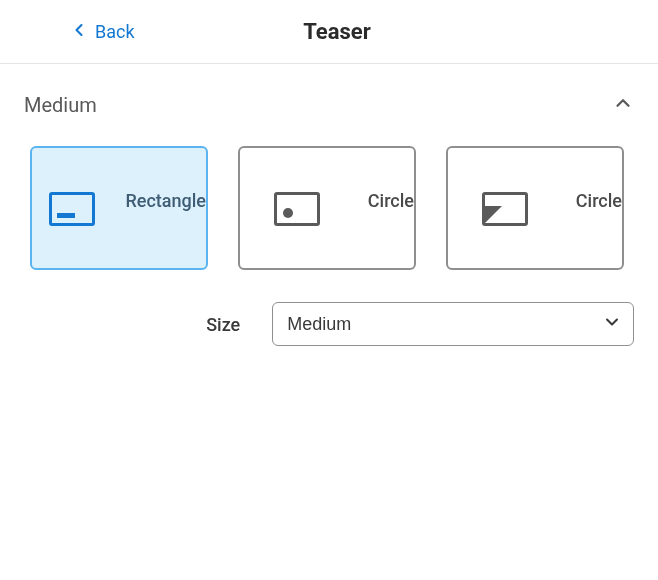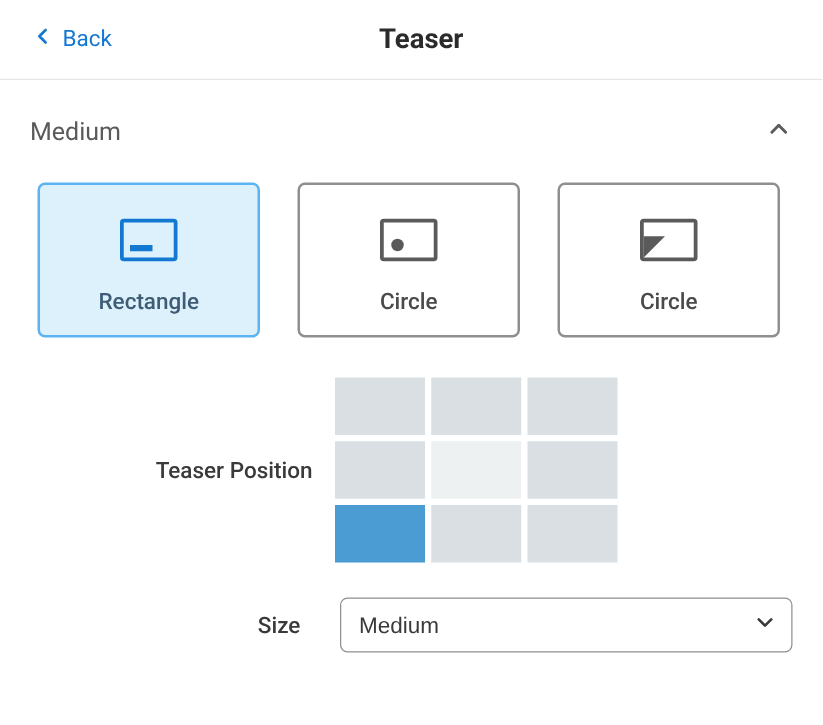--- a/index.html
+++ b/index.html
@@ -19,20 +19,21 @@
     position: relative;
   }
   .back {
     display: flex;
     align-items: center;
     gap: 6px;
     color: #1378D1;
     font-size: 18px;
     cursor: pointer;
     padding-left: 24px;
+    margin-left: 45px;
   }
   .back svg { width: 20px; height: 20px; }
   .title {
     position: absolute;
     left: 16px; right: 0;
     text-align: center;
     font-weight: 700;
     font-size: 22px;
     color: #2b2b2b;
     pointer-events: none;
@@ -58,21 +59,21 @@
     gap: 30px;
     margin-bottom: 32px;
     padding-left: 6px;
   }
   .style-card {
     width: 178px;
     height: 124px;
     border: 2px solid #8f8f8f;
     border-radius: 6px;
     display: flex;
-    flex-direction: column;
+    flex-direction: row;
     align-items: center;
     justify-content: flex-end;
     gap: 14px;
     padding-bottom: 16px;
     cursor: pointer;
     background: #fff;
   }
   .style-card.selected {
     border-color: #5BB3F0;
     background: #DDF1FD;
@@ -230,34 +231,20 @@
       <div class="label">Circle</div>
     </div>
     <div class="style-card">
       <div class="icon-wrap">
           <div class="corner-icon"></div>
         </div>
       <div class="label">Circle</div>
     </div>
   </div>
 
-  <div class="form-row">
-    <div class="row-label">Teaser Position</div>
-    <div class="pos-grid">
-      <div class="pos-cell"></div>
-      <div class="pos-cell"></div>
-      <div class="pos-cell"></div>
-      <div class="pos-cell"></div>
-      <div class="pos-cell center"></div>
-      <div class="pos-cell"></div>
-      <div class="pos-cell active"></div>
-      <div class="pos-cell"></div>
-      <div class="pos-cell"></div>
-    </div>
-  </div>
 
   <div class="form-row">
     <div class="row-label">Size</div>
     <div class="select-wrap">
       <select class="select">
         <option>Medium</option>
       </select>
       <div class="select-chev">
         <svg viewBox="0 0 24 24" fill="none" stroke="currentColor" stroke-width="2.5" stroke-linecap="round" stroke-linejoin="round">
             <polyline points="6 9 12 15 18 9"></polyline>

